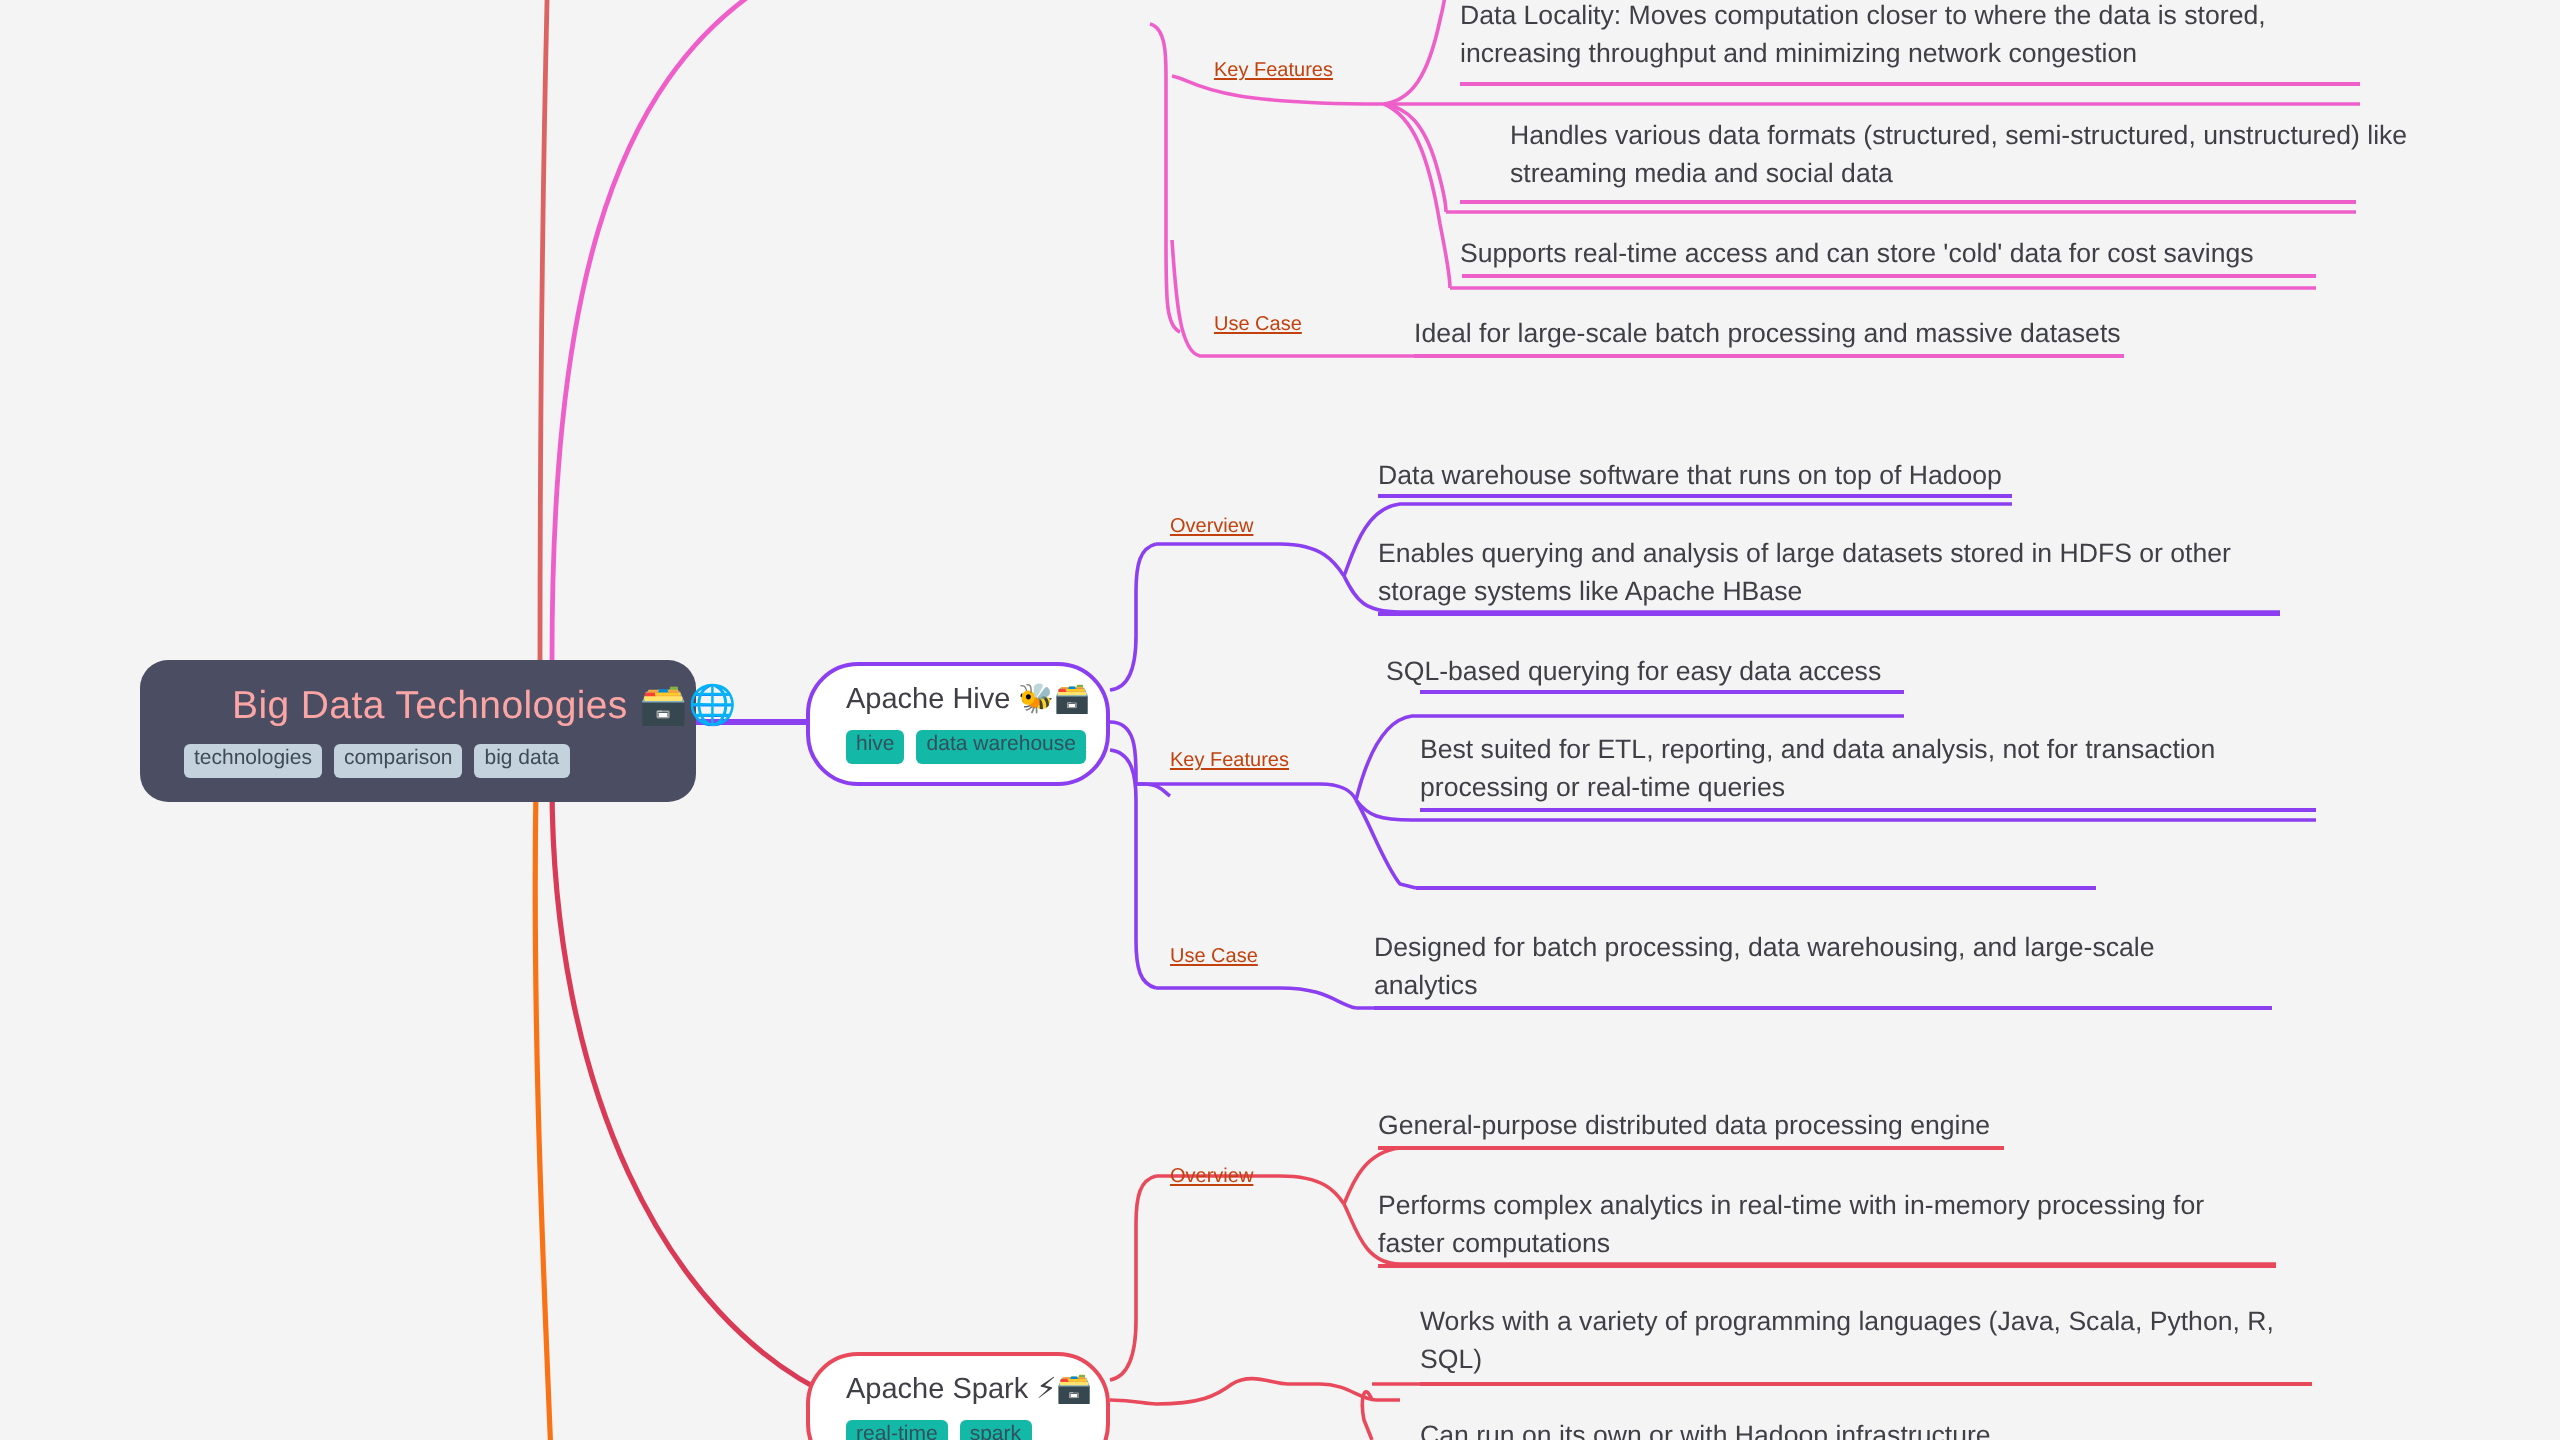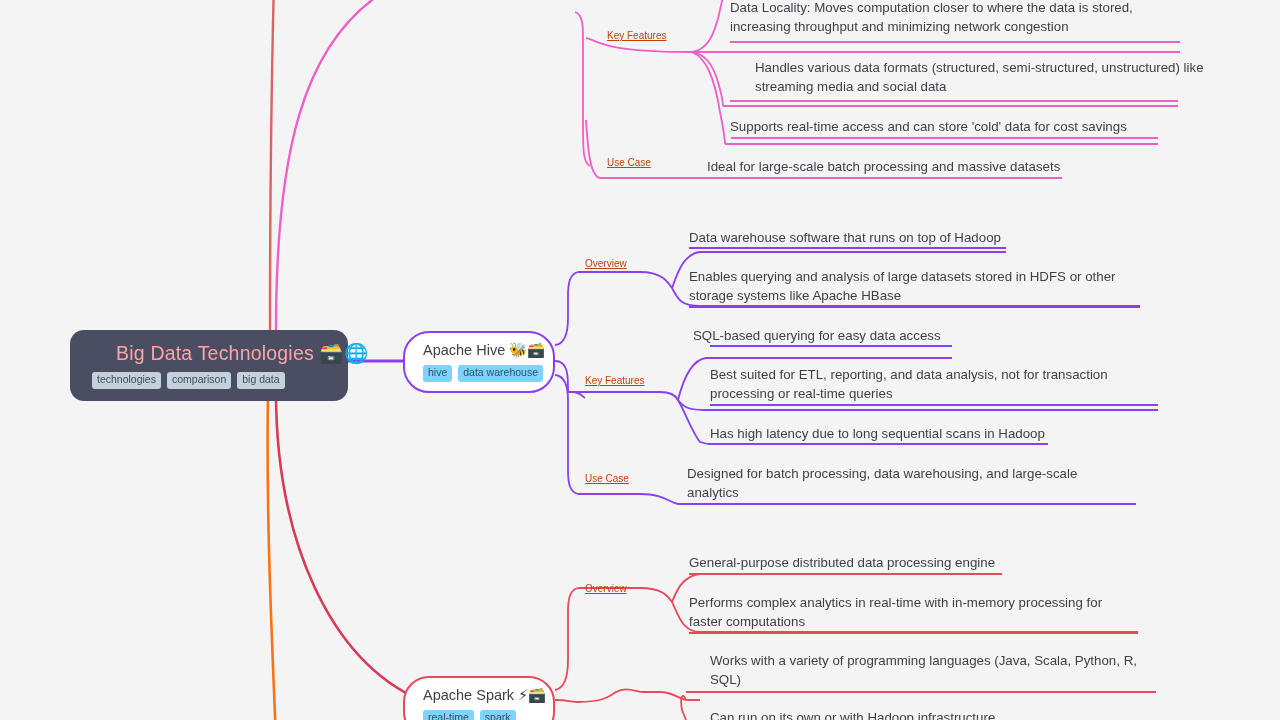--- a/index.html
+++ b/index.html
@@ -50,21 +50,21 @@
     border-radius:26px;
     padding:9px 14px 9px 18px;
     box-sizing:border-box;
     z-index:5;
   }
   .topic .t-title{
     font-size:14.5px;color:#3f3f46;white-space:nowrap;line-height:1.2;
   }
   .topic .t-tags{margin-top:6px;display:flex;gap:6px;}
   .topic .t-tags .tag{
-    background:#7dd3fc;
+    background:#14b8a6;
     color:#33505c;
     font-size:10.5px;
     border-radius:3px;
     padding:1px 5px 2px 5px;
     line-height:1.25;
     white-space:nowrap;
   }
   .topic.hive{left:403px;top:331px;width:152px;border-color:#8b3ff0;}
   .topic.spark{left:403px;top:676px;width:152px;border-color:#e8495b;}
 
@@ -213,23 +213,20 @@
   </div>
 
   <div class="leaf" style="left:693px;top:326px;width:300px;">
     <span class="txt">SQL-based querying for easy data access</span>
   </div>
 
   <div class="leaf" style="left:710px;top:365px;width:420px;">
     <span class="txt">Best suited for ETL, reporting, and data analysis, not for transaction processing or real-time queries</span>
   </div>
 
-  <div class="leaf" style="left:710px;top:424px;width:360px;">
-    <span class="txt">Has high latency due to long sequential scans in Hadoop</span>
-  </div>
 
   <div class="leaf" style="left:687px;top:464px;width:400px;">
     <span class="txt">Designed for batch processing, data warehousing, and large-scale analytics</span>
   </div>
 
   <div class="sublabel" style="left:585px;top:583px;">Overview</div>
 
   <div class="leaf" style="left:689px;top:553px;width:330px;">
     <span class="txt">General-purpose distributed data processing engine</span>
   </div>

